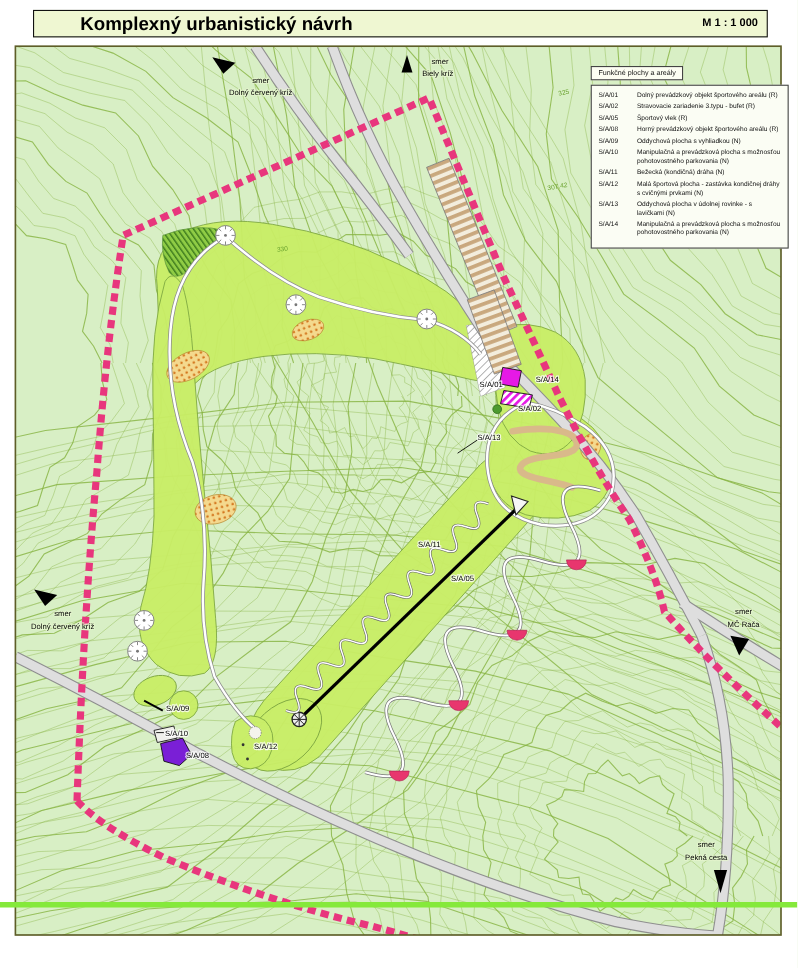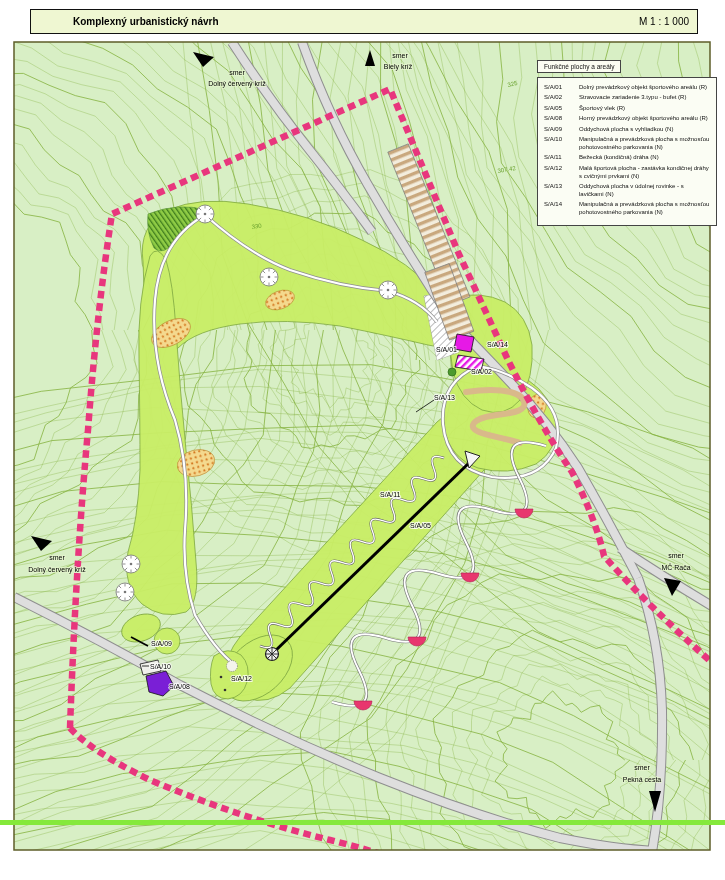--- a/index.html
+++ b/index.html
@@ -1,22 +1,22 @@
 <!DOCTYPE html>
 <html><head>
 <meta charset="utf-8">
 <style>
   html,body{margin:0;padding:0;background:#fff;}
   .page{position:relative;width:725px;height:880px;background:#fff;overflow:hidden;
         font-family:"Liberation Sans",sans-serif;}
   .titlebar{position:absolute;left:30px;top:9px;width:668px;height:25px;box-sizing:border-box;
         border:1px solid #111;background:#eff7d2;display:flex;align-items:center;
         justify-content:space-between;padding:0 8px 0 42px;z-index:10;}
-  .titlebar .t{font-size:10px;font-weight:bold;color:#000;}
-  .titlebar .s{font-size:10px;font-weight:normal;color:#000;}
+  .titlebar .t{font-size:17px;font-weight:bold;color:#000;}
+  .titlebar .s{font-size:10px;font-weight:bold;color:#000;}
   .mapwrap{position:absolute;left:0;top:0;width:725px;height:880px;z-index:1;}
   svg text{font-family:"Liberation Sans",sans-serif;}
   .maplabel{font-size:7px;fill:#000;paint-order:stroke;stroke:rgba(255,255,255,.78);stroke-width:2px;}
   .dirlabel{font-size:7px;fill:#000;text-anchor:middle;paint-order:stroke;stroke:rgba(230,245,205,.7);stroke-width:2px;}
   .ctlabel{font-size:6px;fill:#6aa22e;}
   .legend{position:absolute;left:537px;top:55px;width:180px;z-index:10;color:#111;}
   .legend-header{display:inline-block;background:#fcfdf2;border:1px solid #444;
         padding:2px 6px;font-size:6.5px;margin-bottom:4px;}
   .legend-body{background:#fbfdf4;border:1px solid #444;padding:6px 4px 5px 6px;box-sizing:border-box;width:180px;}
   .lrow{display:flex;font-size:6px;line-height:1.32;margin-bottom:2.5px;}

